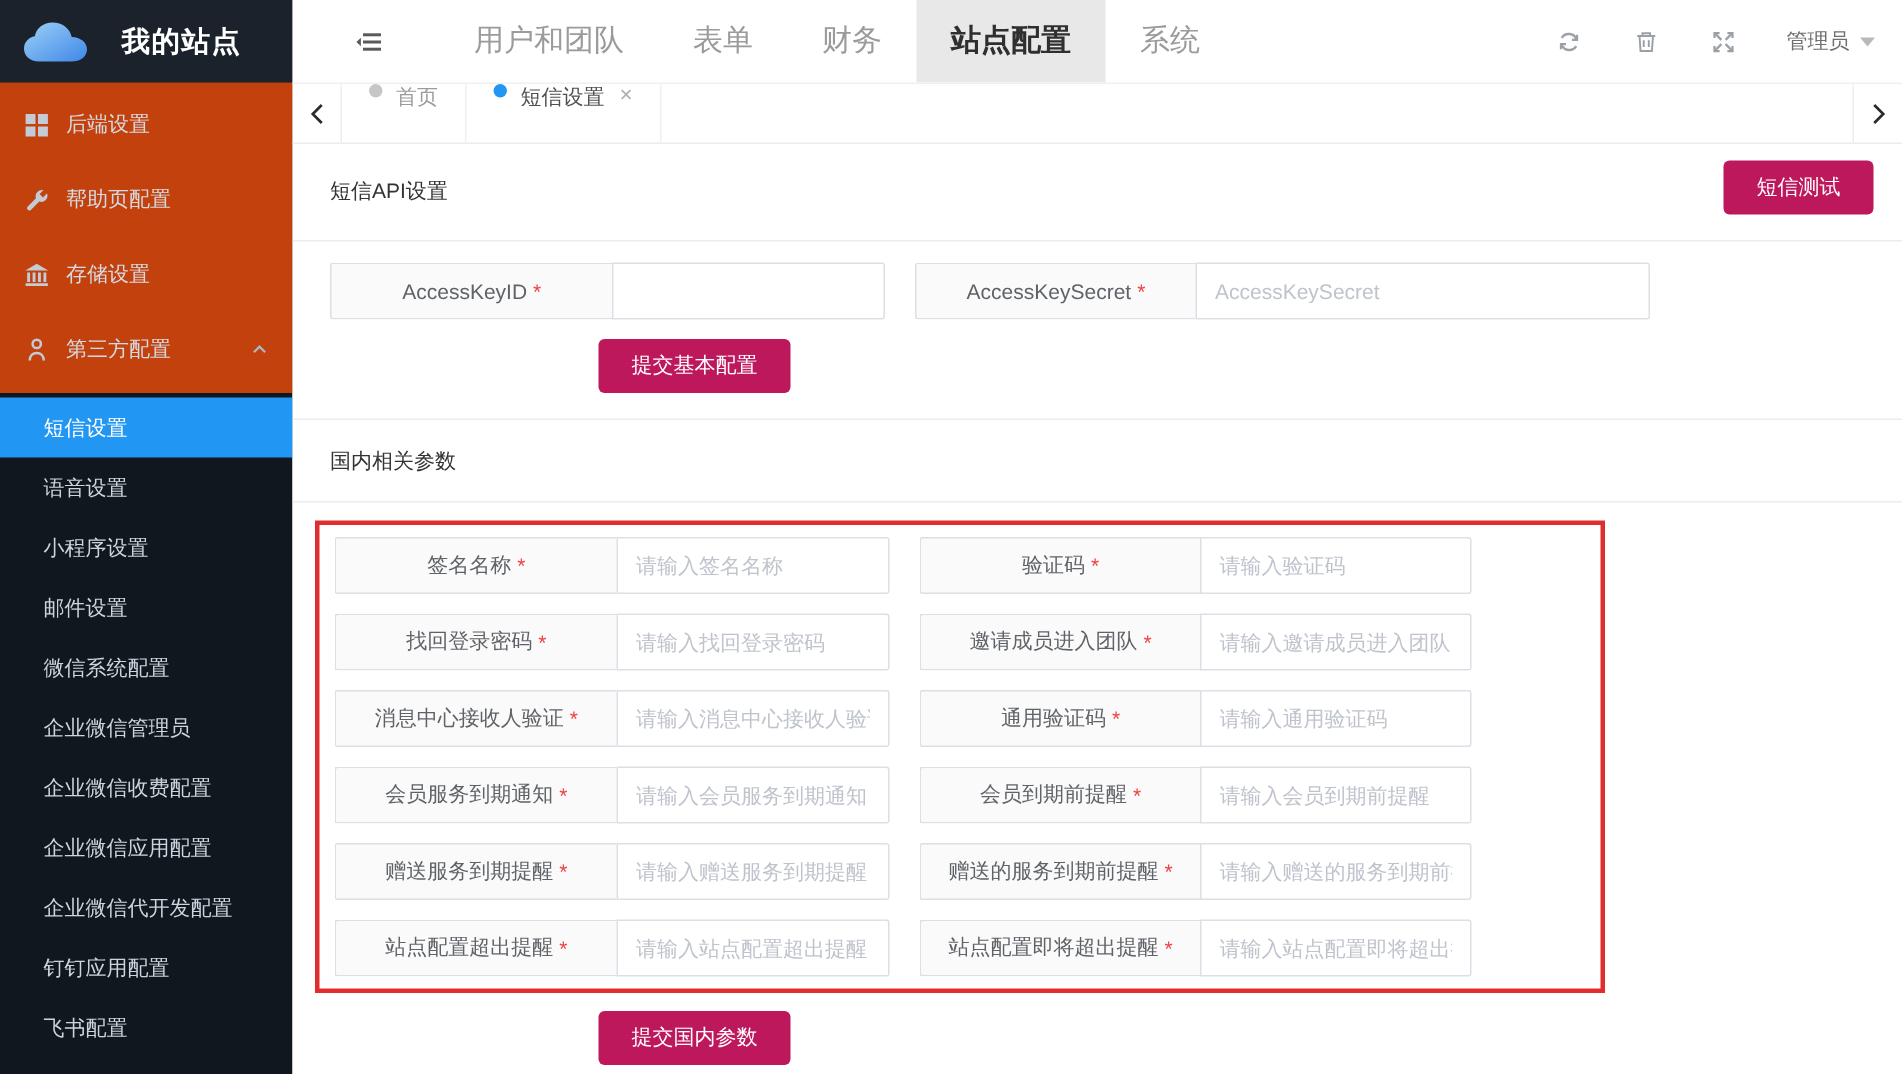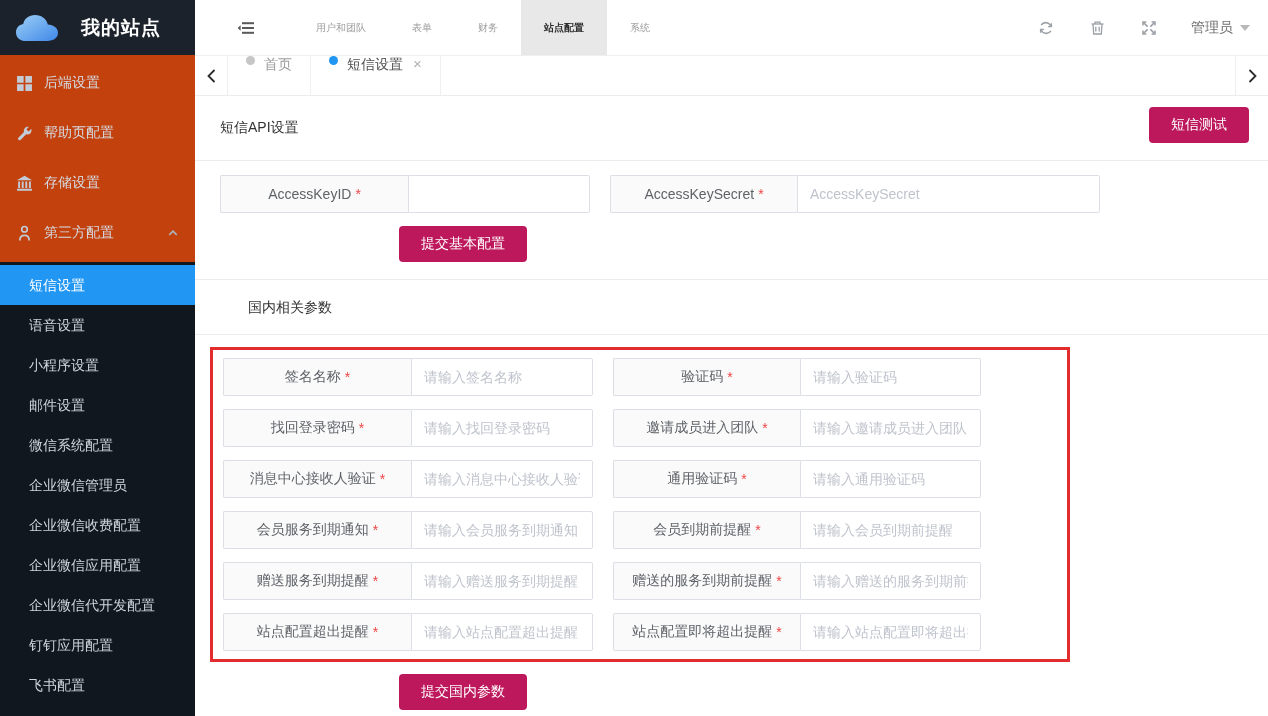--- a/index.html
+++ b/index.html
@@ -18,21 +18,21 @@
   .submenu { padding:3px 0; }
   .sitem { height:40px; line-height:40px; padding-left:29px; color:#ced4dc; cursor:pointer; }
   .sitem.active { background:#2196f3; color:#fff; }
 
   
   .main { flex:1; display:flex; flex-direction:column; min-width:0; }
 
   .topnav { height:55px; flex:0 0 55px; display:flex; align-items:center; background:#fff; }
   .fold { margin-left:42px; display:inline-flex; cursor:pointer; color:#5a5a5a; }
   .navitems { display:flex; margin-left:38px; height:55px; }
-  .nitem { height:55px; line-height:55px; padding:0 23px; color:#9b9b9b; cursor:pointer; font-size:10px; }
+  .nitem { height:55px; line-height:55px; padding:0 23px; color:#9b9b9b; cursor:pointer; font-size:20px; }
   .nitem.active { background:#e8e8e8; color:#2f2f2f; font-weight:bold; }
   .navright { margin-left:auto; display:flex; align-items:center; padding-right:18px; }
   .nicon { display:inline-flex; color:#9aa0a6; cursor:pointer; margin-left:36px; }
   .usermenu { display:flex; align-items:center; margin-left:34px; cursor:pointer; color:#6f6f6f; }
   .caret { width:0; height:0; border-left:5px solid transparent; border-right:5px solid transparent;
     border-top:6px solid #b9b9b9; margin-left:7px; }
 
   .tabbar { height:41px; flex:0 0 41px; display:flex; align-items:stretch; background:#fff;
     border-top:1px solid #f0f0f0; border-bottom:1px solid #ececec; }
   .tab-arrow { width:33px; display:flex; align-items:center; justify-content:center; cursor:pointer; color:#2b2b2b; }
@@ -57,21 +57,21 @@
   .igroup { display:flex; height:38px; }
   .ilabel { background:#fafafa; border:1px solid #dcdfe6; border-right:none; display:flex; align-items:center;
     justify-content:center; color:#5f6368; font-size:14px; border-radius:2px 0 0 2px; }
   .iinput { border:1px solid #dcdfe6; border-radius:0 2px 2px 0; padding:0 12px; font-size:14px; color:#333;
     outline:none; min-width:0; font-family:inherit; }
   .iinput::placeholder { color:#bfc3cc; }
   .req { color:#e44; margin-left:4px; }
   .g-api1 { width:370px; } .g-api1 .ilabel { flex:0 0 188px; } .g-api1 .iinput { flex:1; }
   .g-api2 { width:490px; margin-left:20px; } .g-api2 .ilabel { flex:0 0 187px; } .g-api2 .iinput { flex:1; }
   .submit1 { margin:13px 0 17px 204px; }
-  .title-row { height:54px; line-height:54px; padding-left:25px; font-size:14px; color:#333;margin-left:28px; }
+  .title-row { height:54px; line-height:54px; padding-left:25px; font-size:14px; color:#333; }
   .redbox { margin:12px 0 0 15px; width:860px; border:3px solid #e12d2d; padding:8px 0; }
   .frow { display:flex; margin:0 0 13px 10px; }
   .frow:last-child { margin-bottom:0; }
   .g-l { width:370px; } .g-l .ilabel { flex:0 0 188px; } .g-l .iinput { flex:1; }
   .g-r { width:368px; margin-left:20px; } .g-r .ilabel { flex:0 0 187px; } .g-r .iinput { flex:1; }
   .submit2 { margin:12px 0 0 204px; }
 </style>
 </head>
 <body>
 

